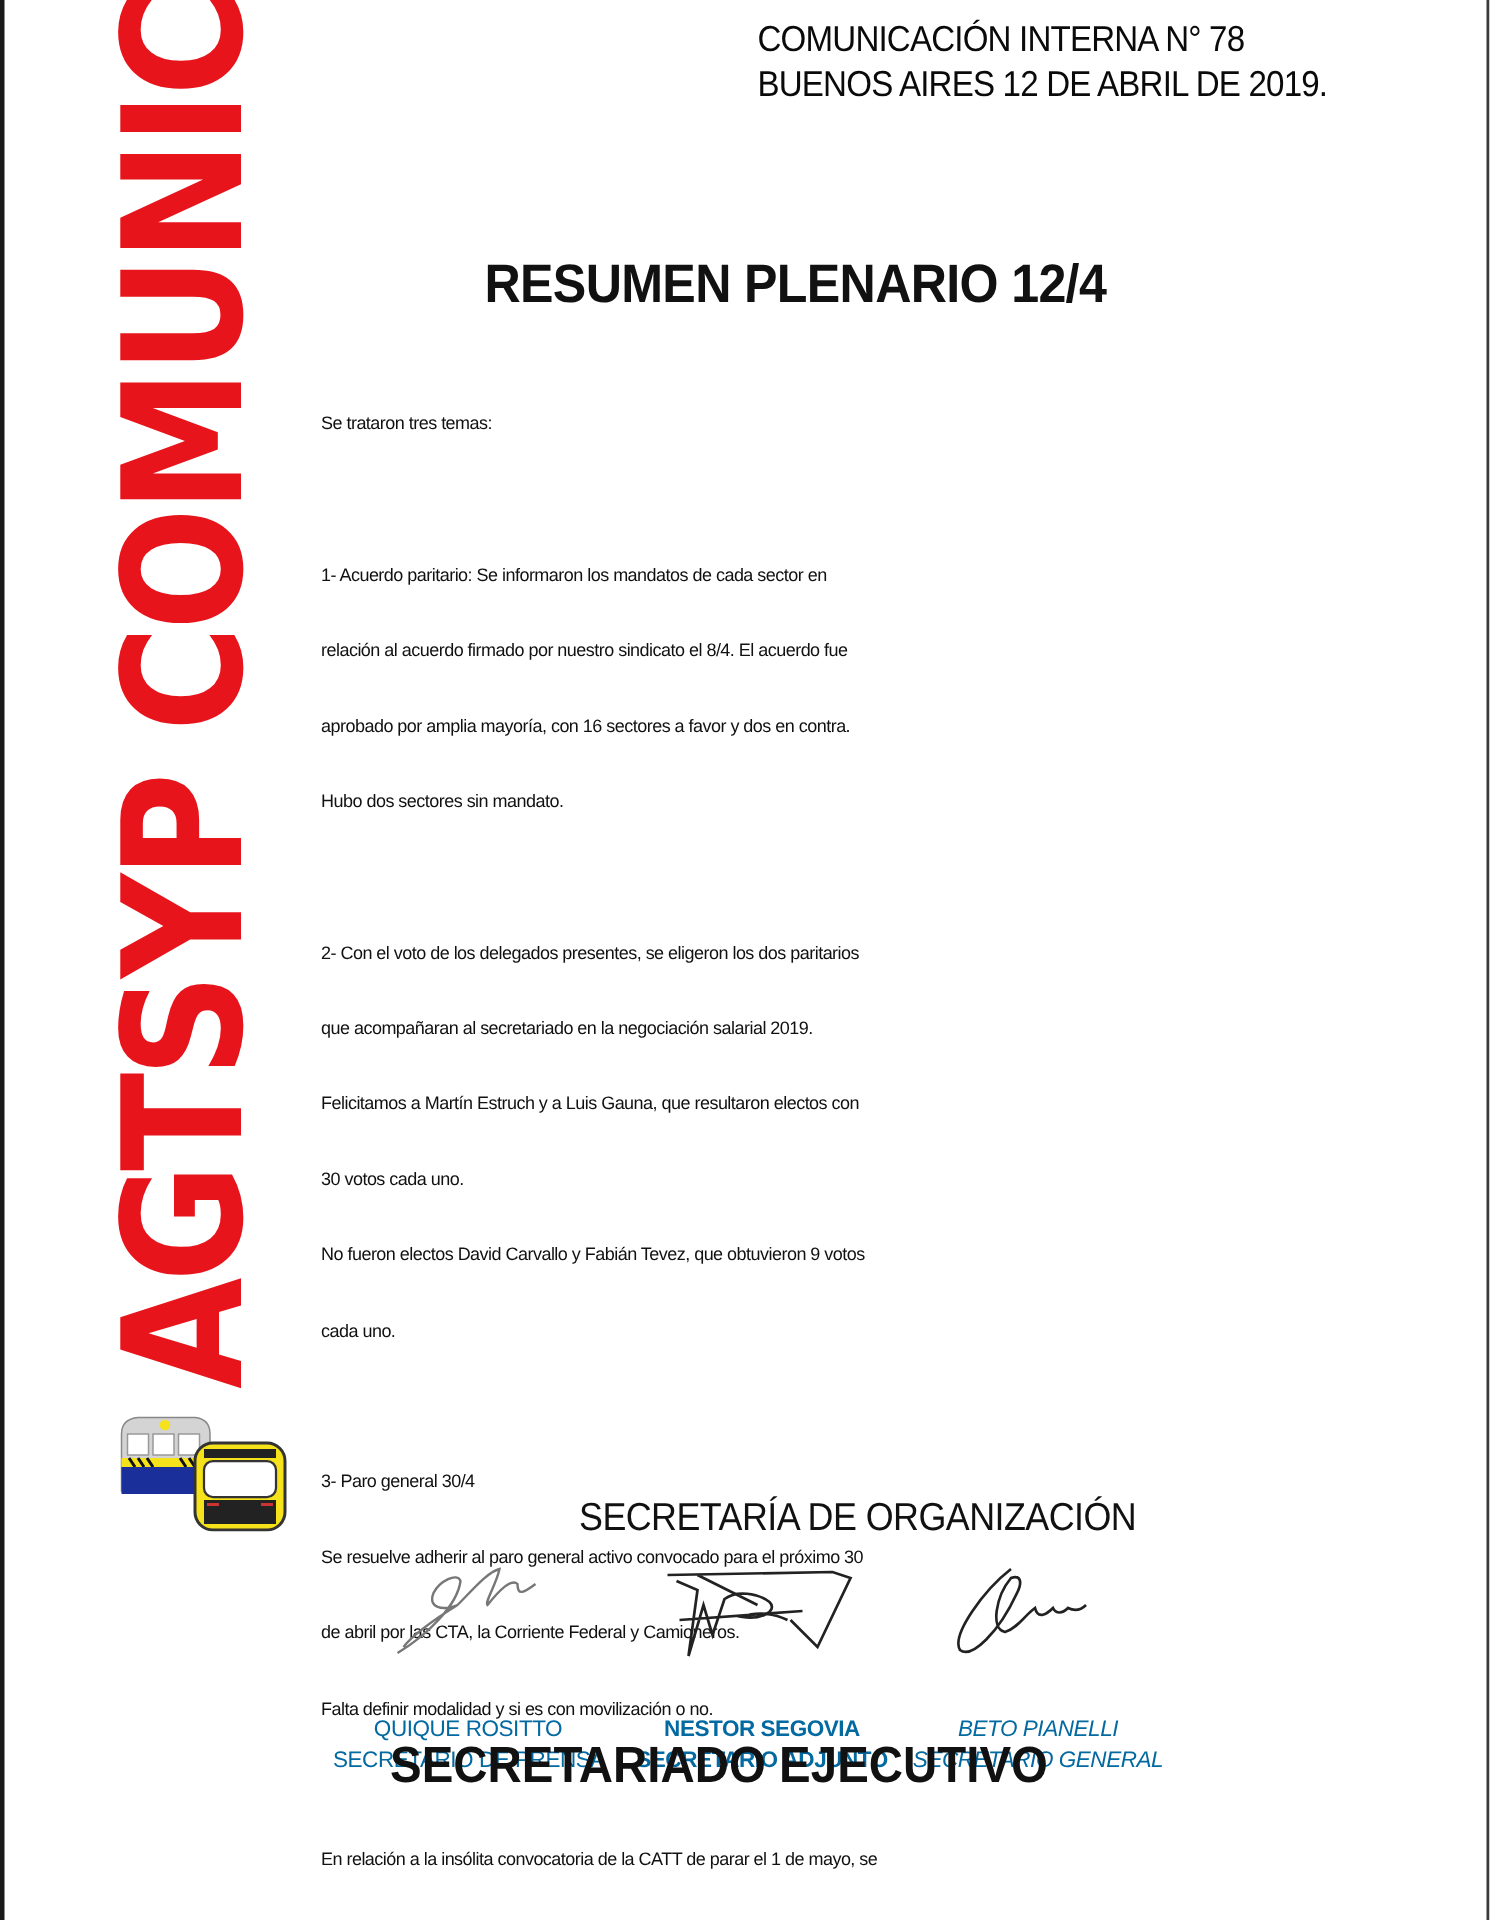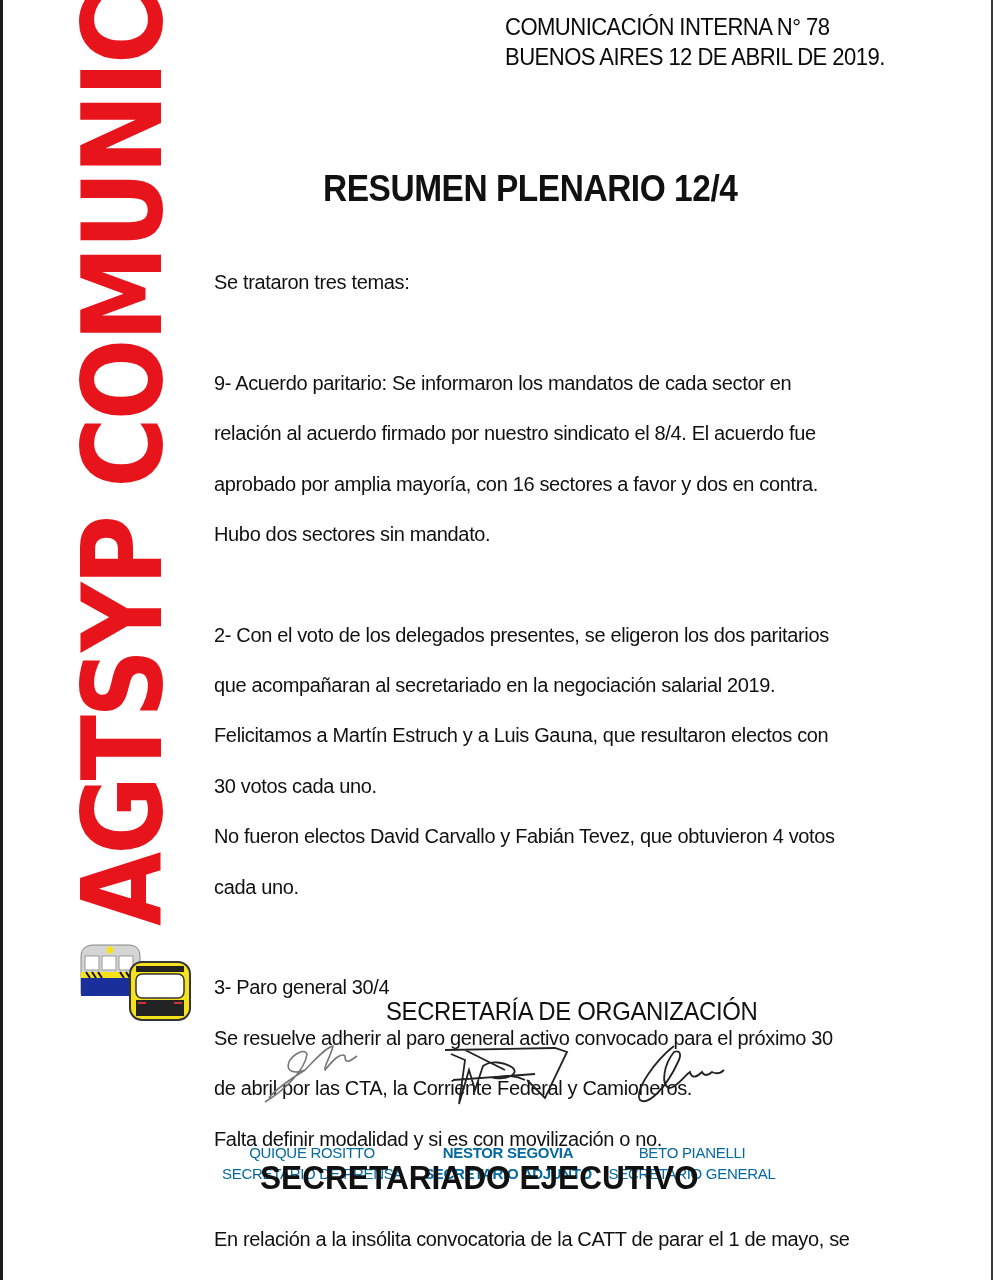--- a/index.html
+++ b/index.html
@@ -34,21 +34,21 @@
   .train-icon { position: absolute; left: 0; top: 770px; }
 
   .title {
     position: absolute; left: 323px; top: 168px;
     font-size: 36px; font-weight: bold; letter-spacing: -0.5px;
     white-space: nowrap; color: #111;
     transform: scaleX(0.93); transform-origin: left;
   }
 
   .body { position: absolute; left: 214px; top: 245px; width: 760px; }
-  .para { font-size: 20px; line-height: 25.2px; color: #111; white-space: pre-line; margin: 0 0 25px 0;
+  .para { font-size: 12px; line-height: 25.2px; color: #111; white-space: pre-line; margin: 0 0 25px 0;
           letter-spacing: -0.35px; }
   .line { display: block; white-space: nowrap; }
 
   .org {
     position: absolute; left: 386px; top: 996px;
     font-size: 26px; white-space: nowrap; letter-spacing: -0.4px;
     transform: scaleX(0.92); transform-origin: left;
   }
 
   .sig { position: absolute; top: 1040px; width: 180px; height: 70px; }
@@ -96,31 +96,31 @@
   </svg>
 </div>
 
 <div class="title">RESUMEN PLENARIO 12/4</div>
 
 <div class="body">
   <p class="para">
     <span class="line">Se trataron tres temas:</span>
   </p>
   <p class="para">
-    <span class="line">9- Acuerdo paritario: Se informaron los mandatos de cada sector en</span>
+    <span class="line">1- Acuerdo paritario: Se informaron los mandatos de cada sector en</span>
     <span class="line">relación al acuerdo firmado por nuestro sindicato el 8/4. El acuerdo fue</span>
     <span class="line">aprobado por amplia mayoría, con 16 sectores a favor y dos en contra.</span>
     <span class="line">Hubo dos sectores sin mandato.</span>
   </p>
   <p class="para">
     <span class="line">2- Con el voto de los delegados presentes, se eligeron los dos paritarios</span>
     <span class="line">que acompañaran al secretariado en la negociación salarial 2019.</span>
     <span class="line">Felicitamos a Martín Estruch y a Luis Gauna, que resultaron electos con</span>
     <span class="line">30 votos cada uno.</span>
-    <span class="line">No fueron electos David Carvallo y Fabián Tevez, que obtuvieron 4 votos</span>
+    <span class="line">No fueron electos David Carvallo y Fabián Tevez, que obtuvieron 9 votos</span>
     <span class="line">cada uno.</span>
   </p>
   <p class="para">
     <span class="line">3- Paro general 30/4</span>
     <span class="line">Se resuelve adherir al paro general  activo convocado para el próximo 30</span>
     <span class="line">de abril por las CTA, la Corriente Federal y Camioneros.</span>
     <span class="line">Falta definir modalidad y si es con movilización o no.</span>
   </p>
   <p class="para">
     <span class="line">En relación a la insólita convocatoria de la CATT de parar el 1 de mayo, se</span>
@@ -149,18 +149,18 @@
 </div>
 
 <div class="signer" style="left:222px; width:180px;">
   <div>QUIQUE ROSITTO</div>
   <div>SECRETARIO DE PRENSA</div>
 </div>
 <div class="signer" style="left:420px; width:176px;font-weight:bold;">
   <div>NESTOR SEGOVIA</div>
   <div>SECRETARIO ADJUNTO</div>
 </div>
-<div class="signer" style="left:606px; width:172px;">
+<div class="signer" style="left:606px; width:172px;font-style:italic;">
   <div>BETO PIANELLI</div>
   <div>SECRETARIO GENERAL</div>
 </div>
 
 <div class="exec">SECRETARIADO EJECUTIVO</div>
 
 </body></html>

